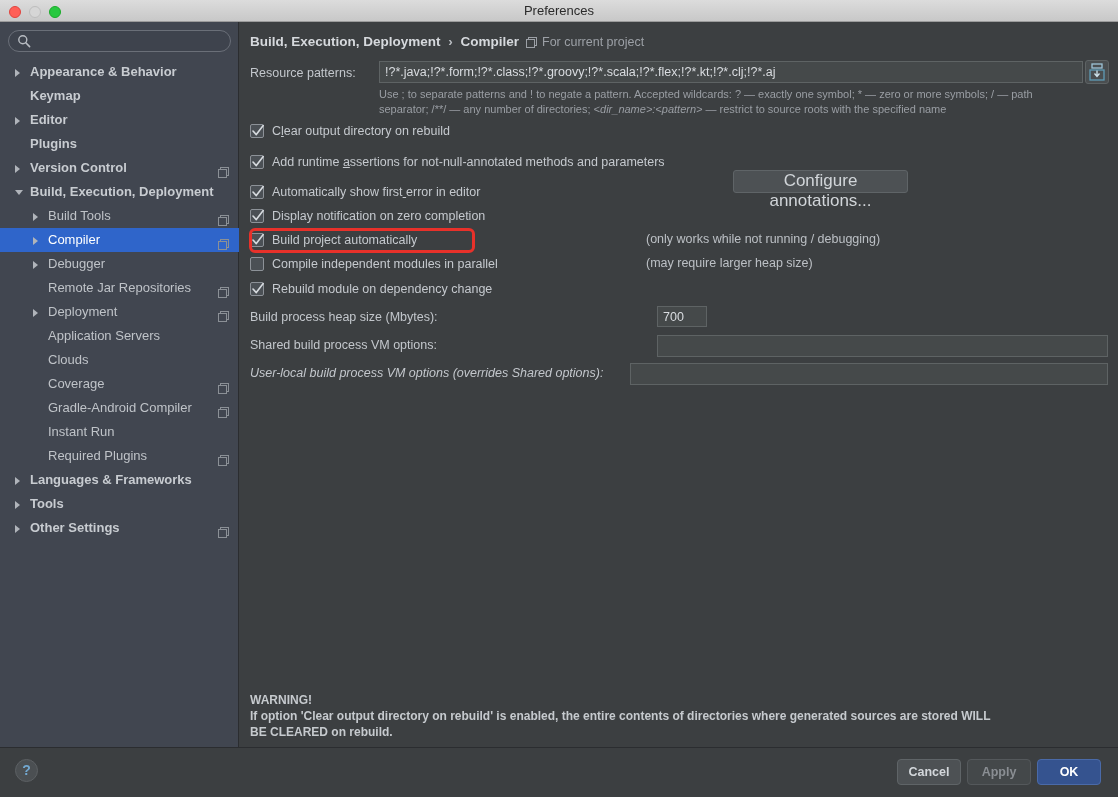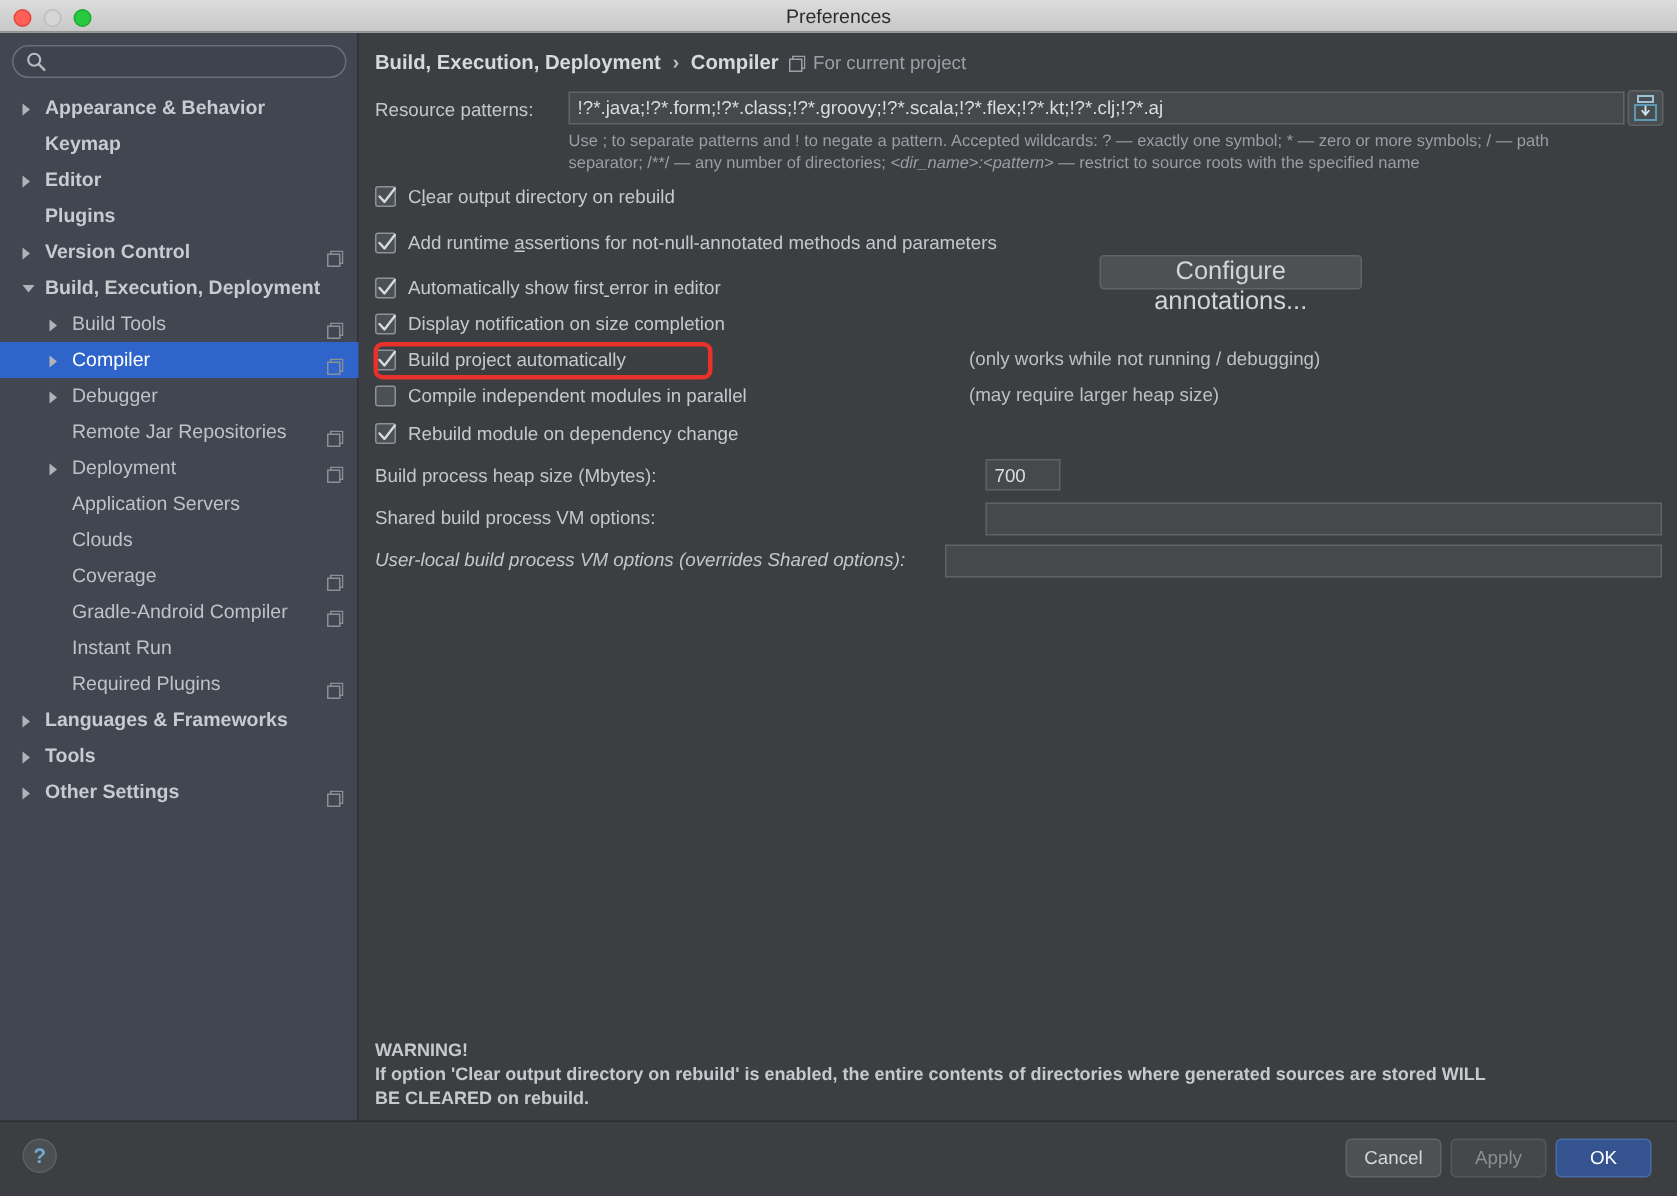--- a/index.html
+++ b/index.html
@@ -185,20 +185,21 @@
     position: absolute; left: 15px; top: 11px; width: 23px; height: 23px;
     border-radius: 50%; background: #4b4f52; border: 1px solid #5c6063;
     color: #72a8d0; font-size: 14px; font-weight: bold;
     text-align: center; line-height: 21px;
   }
   .dlgbtn {
     position: absolute; top: 11px; height: 26px;
     border-radius: 4px; font-size: 12.5px;
     font-family: "Liberation Sans", sans-serif;
     cursor: default;
+    font-weight: bold;
   }
   #btn-cancel { left: 897px; width: 64px; background: #4d5154; border: 1px solid #5f6467; color: #d3d7db; }
   #btn-apply  { left: 967px; width: 64px; background: #44484a; border: 1px solid #54585b; color: #8a8e93; }
   #btn-ok     { left: 1037px; width: 64px; background: #35538f; border: 1px solid #4a6aa8; color: #ffffff; }
 </style>
 </head>
 <body>
 
 <div id="app">
 
@@ -322,21 +323,21 @@
             </svg>
           </div>
           <span class="cblabel">Automatically show first<u> </u>error in editor</span>
         </div>
         <div class="cbrow" style="top: 185px;">
           <div class="cbox checked">
             <svg viewBox="0 0 14 14" width="14" height="14">
               <path d="M2 7 L5.3 10.6 L12.2 1.6" fill="none" stroke="#d7dbdf" stroke-width="1.6" stroke-linecap="round" stroke-linejoin="round"></path>
             </svg>
           </div>
-          <span class="cblabel">Display notification on size completion</span>
+          <span class="cblabel">Display notification on zero completion</span>
         </div>
         <div class="cbrow" style="top: 209px;">
           <div class="cbox checked">
             <svg viewBox="0 0 14 14" width="14" height="14">
               <path d="M2 7 L5.3 10.6 L12.2 1.6" fill="none" stroke="#d7dbdf" stroke-width="1.6" stroke-linecap="round" stroke-linejoin="round"></path>
             </svg>
           </div>
           <span class="cblabel">Build project automatically</span>
         </div>
         <div class="hint-right" style="left: 406px; top: 210px;">(only works while not running / debugging)</div>

